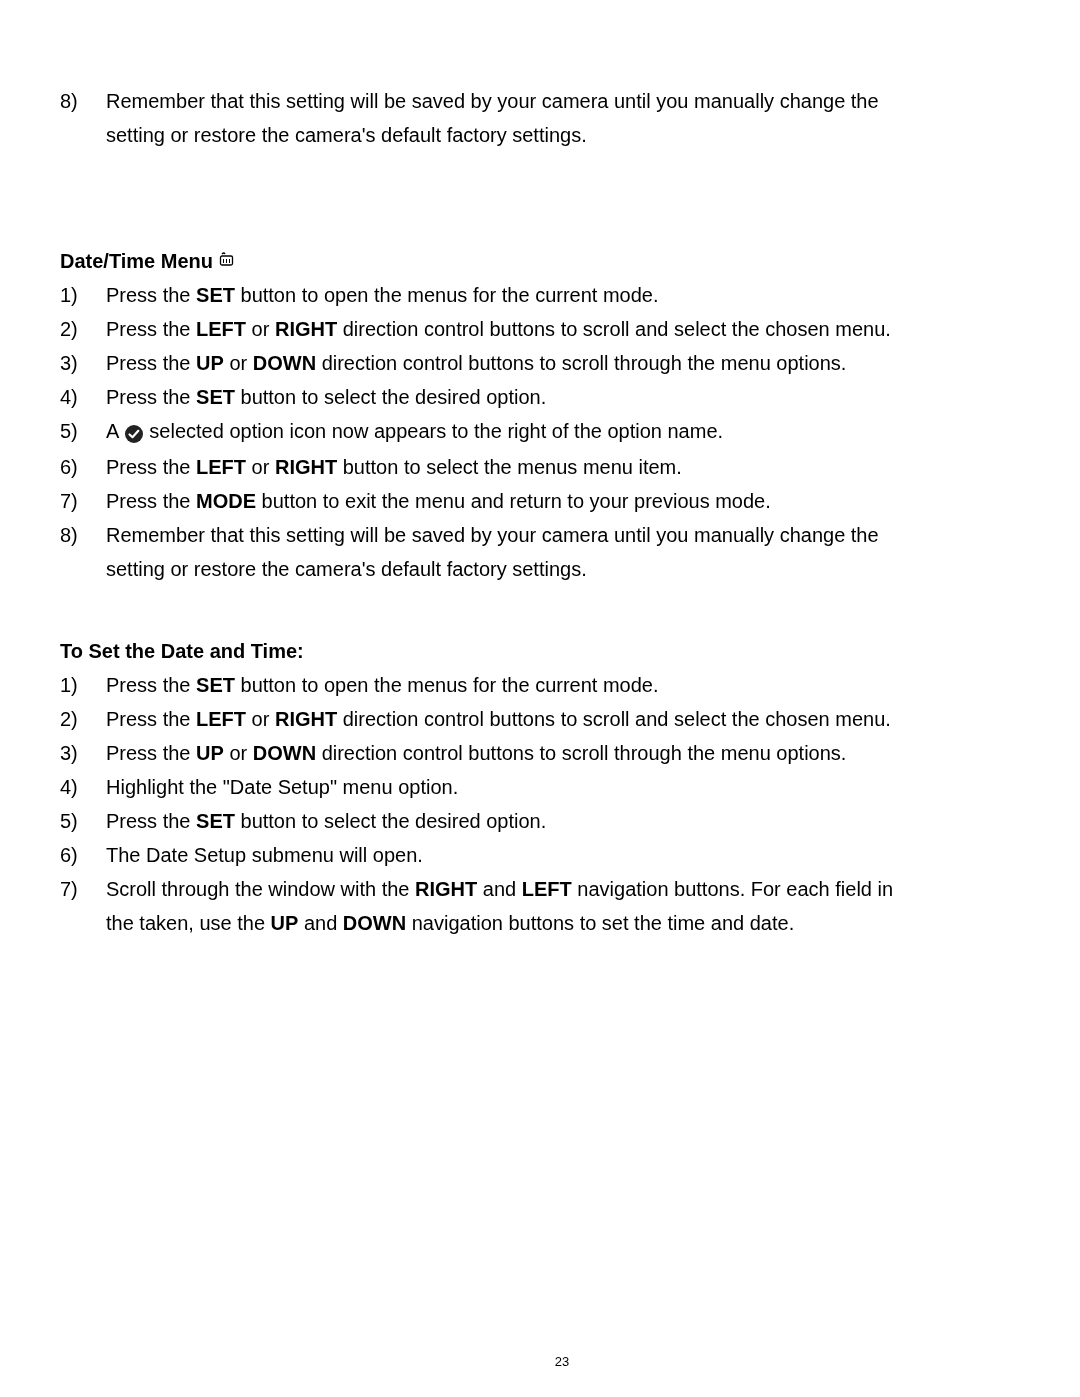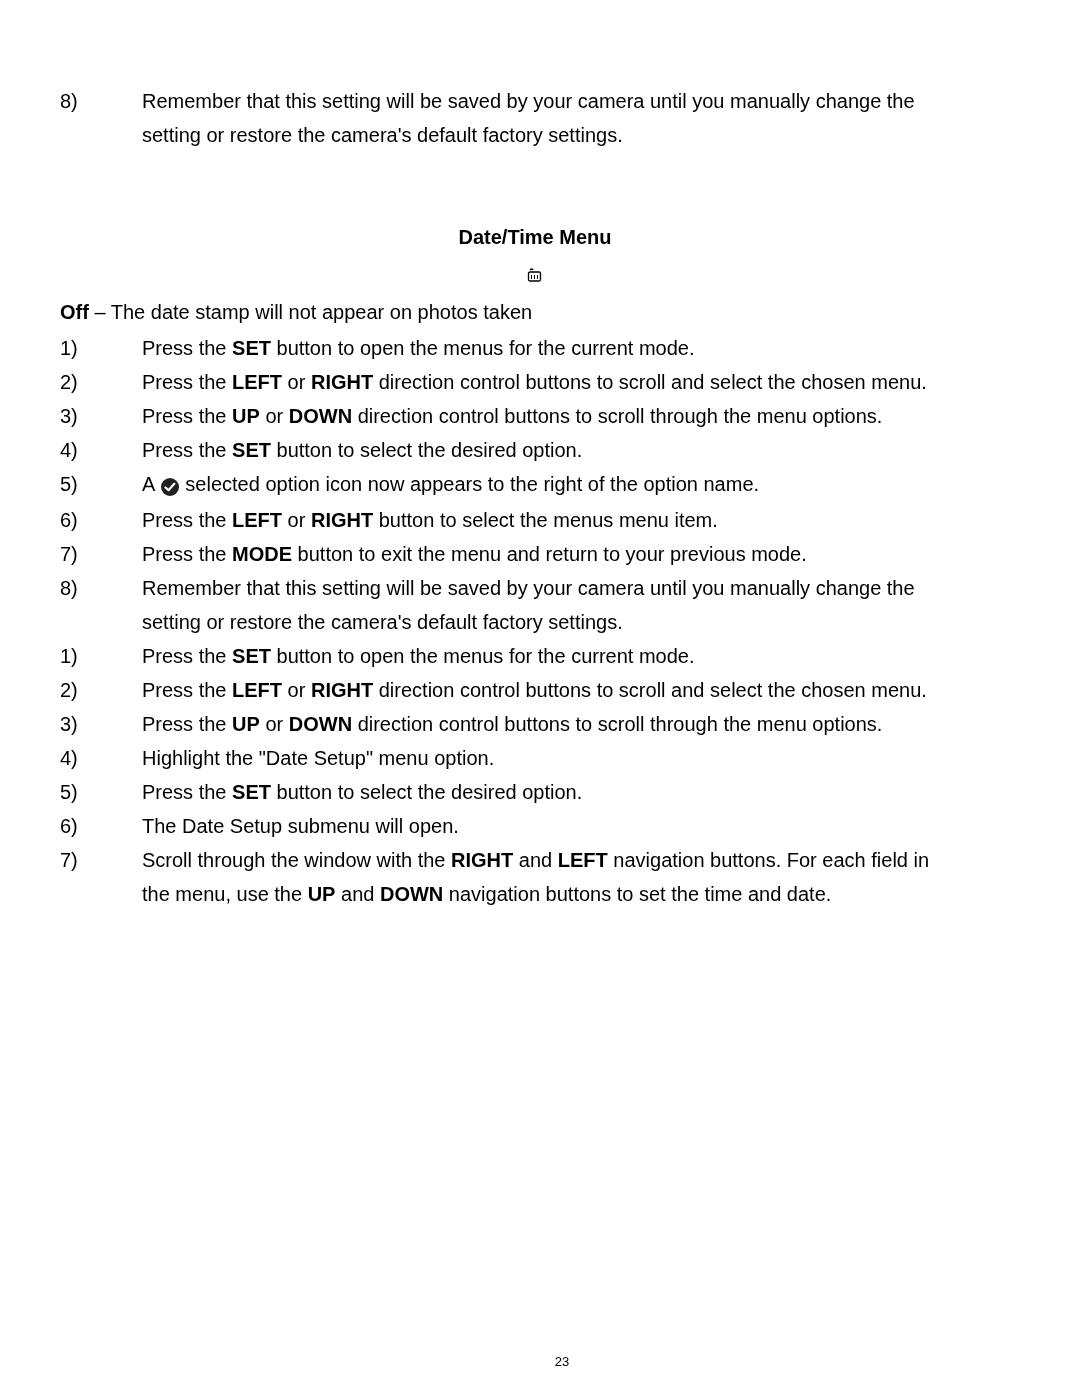--- a/index.html
+++ b/index.html
@@ -24,32 +24,31 @@
     margin-bottom: 0;
   }
   .list-num {
     width: 46px;
     flex: 0 0 46px;
     text-align: left;
   }
   .list-body {
     flex: 1;
     padding-right: 10px;
-    margin-left: 36px;
   }
   .heading {
     font-size: 20px;
     font-weight: bold;
     line-height: 1.7;
     margin-top: 36px;
     display: flex;
     align-items: center;
     gap: 6px;
   }
-  .heading-first { margin-top: 68px; flex-direction: column; }
+  .heading-first { margin-top: 92px; }
   .para {
     font-size: 20px;
     line-height: 1.85;
     margin: 0;
   }
   .icon {
     display: inline-block;
     vertical-align: middle;
   }
   .pagenum {
@@ -88,23 +87,20 @@
       <svg width="16" height="16" viewBox="0 0 16 16">
         <path d="M3 2 Q5 0 6 2" stroke="#000" stroke-width="1.3" fill="none"></path>
         <rect x="1.5" y="4" width="12" height="9" rx="1.5" fill="none" stroke="#000" stroke-width="1.3"></rect>
         <line x1="4.5" y1="7" x2="4.5" y2="11" stroke="#000" stroke-width="1"></line>
         <line x1="7.5" y1="7" x2="7.5" y2="11" stroke="#000" stroke-width="1"></line>
         <line x1="10.5" y1="7" x2="10.5" y2="11" stroke="#000" stroke-width="1"></line>
       </svg>
     </span>
   </div>
 
-  <p class="para">
-    <b>Off</b><span> – The date stamp will not appear on photos taken</span>
-  </p>
 
 
   <div class="list-row">
     <div class="list-num">1)</div>
     <div class="list-body"><span>Press the </span><b>SET</b><span> button to open the menus for the current mode.</span></div>
   </div>
   <div class="list-row">
     <div class="list-num">2)</div>
     <div class="list-body"><span>Press the </span><b>LEFT</b><span> or </span><b>RIGHT</b><span> direction control buttons to scroll and select the chosen menu.</span></div>
   </div>
@@ -139,20 +135,23 @@
   </div>
   <div class="list-row">
     <div class="list-num">8)</div>
     <div class="list-body"><span>Remember that this setting will be saved by your camera until you manually change the </span></div>
   </div>
   <div class="list-row">
     <div class="list-num"></div>
     <div class="list-body"><span>setting or restore the camera's default factory settings.</span></div>
   </div>
 
+  <div class="heading" style="margin-top:48px">
+    <span>To Set the Date and Time:</span>
+  </div>
 
   <div class="list-row">
     <div class="list-num">1)</div>
     <div class="list-body"><span>Press the </span><b>SET</b><span> button to open the menus for the current mode.</span></div>
   </div>
   <div class="list-row">
     <div class="list-num">2)</div>
     <div class="list-body"><span>Press the </span><b>LEFT</b><span> or </span><b>RIGHT</b><span> direction control buttons to scroll and select the chosen menu.</span></div>
   </div>
   <div class="list-row">
@@ -170,17 +169,17 @@
   <div class="list-row">
     <div class="list-num">6)</div>
     <div class="list-body"><span>The Date Setup submenu will open.</span></div>
   </div>
   <div class="list-row">
     <div class="list-num">7)</div>
     <div class="list-body"><span>Scroll through the window with the </span><b>RIGHT</b><span> and </span><b>LEFT</b><span> navigation buttons. For each field in </span></div>
   </div>
   <div class="list-row">
     <div class="list-num"></div>
-    <div class="list-body"><span>the menu, use the </span><b>UP</b><span> and </span><b>DOWN</b><span> navigation buttons to set the time and date.</span></div>
+    <div class="list-body"><span>the taken, use the </span><b>UP</b><span> and </span><b>DOWN</b><span> navigation buttons to set the time and date.</span></div>
   </div>
 
   <div class="pagenum">23</div>
 </div>
 
 </body></html>

